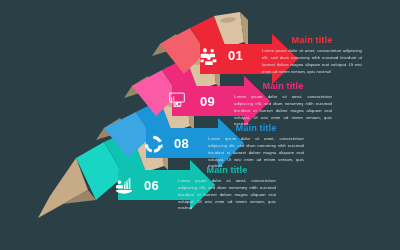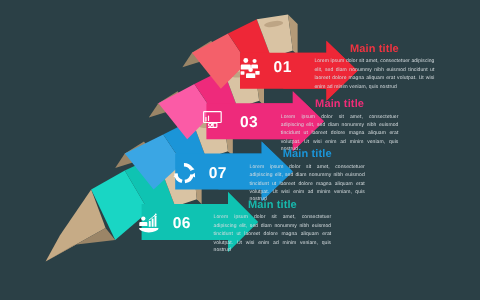--- a/index.html
+++ b/index.html
@@ -153,16 +153,16 @@
   <div class="textblock t3">
     <p class="tb-title" style="color: rgb(27, 149, 216);">Main title</p>
     <p class="tb-body">Lorem ipsum dolor sit amet, consectetuer adipiscing elit, sed diam nonummy nibh euismod tincidunt ut laoreet dolore magna aliquam erat volutpat. Ut wisi enim ad minim veniam, quis nostrud</p>
   </div>
   <div class="textblock t4">
     <p class="tb-title" style="color: rgb(23, 185, 173);">Main title</p>
     <p class="tb-body">Lorem ipsum dolor sit amet, consectetuer adipiscing elit, sed diam nonummy nibh euismod tincidunt ut laoreet dolore magna aliquam erat volutpat. Ut wisi enim ad minim veniam, quis nostrud</p>
   </div>
 
   <div class="num n1">01</div>
-  <div class="num n2">03</div>
-  <div class="num n3">07</div>
+  <div class="num n2">09</div>
+  <div class="num n3">08</div>
   <div class="num n4">06</div>
 </div>
 
 </body></html>

